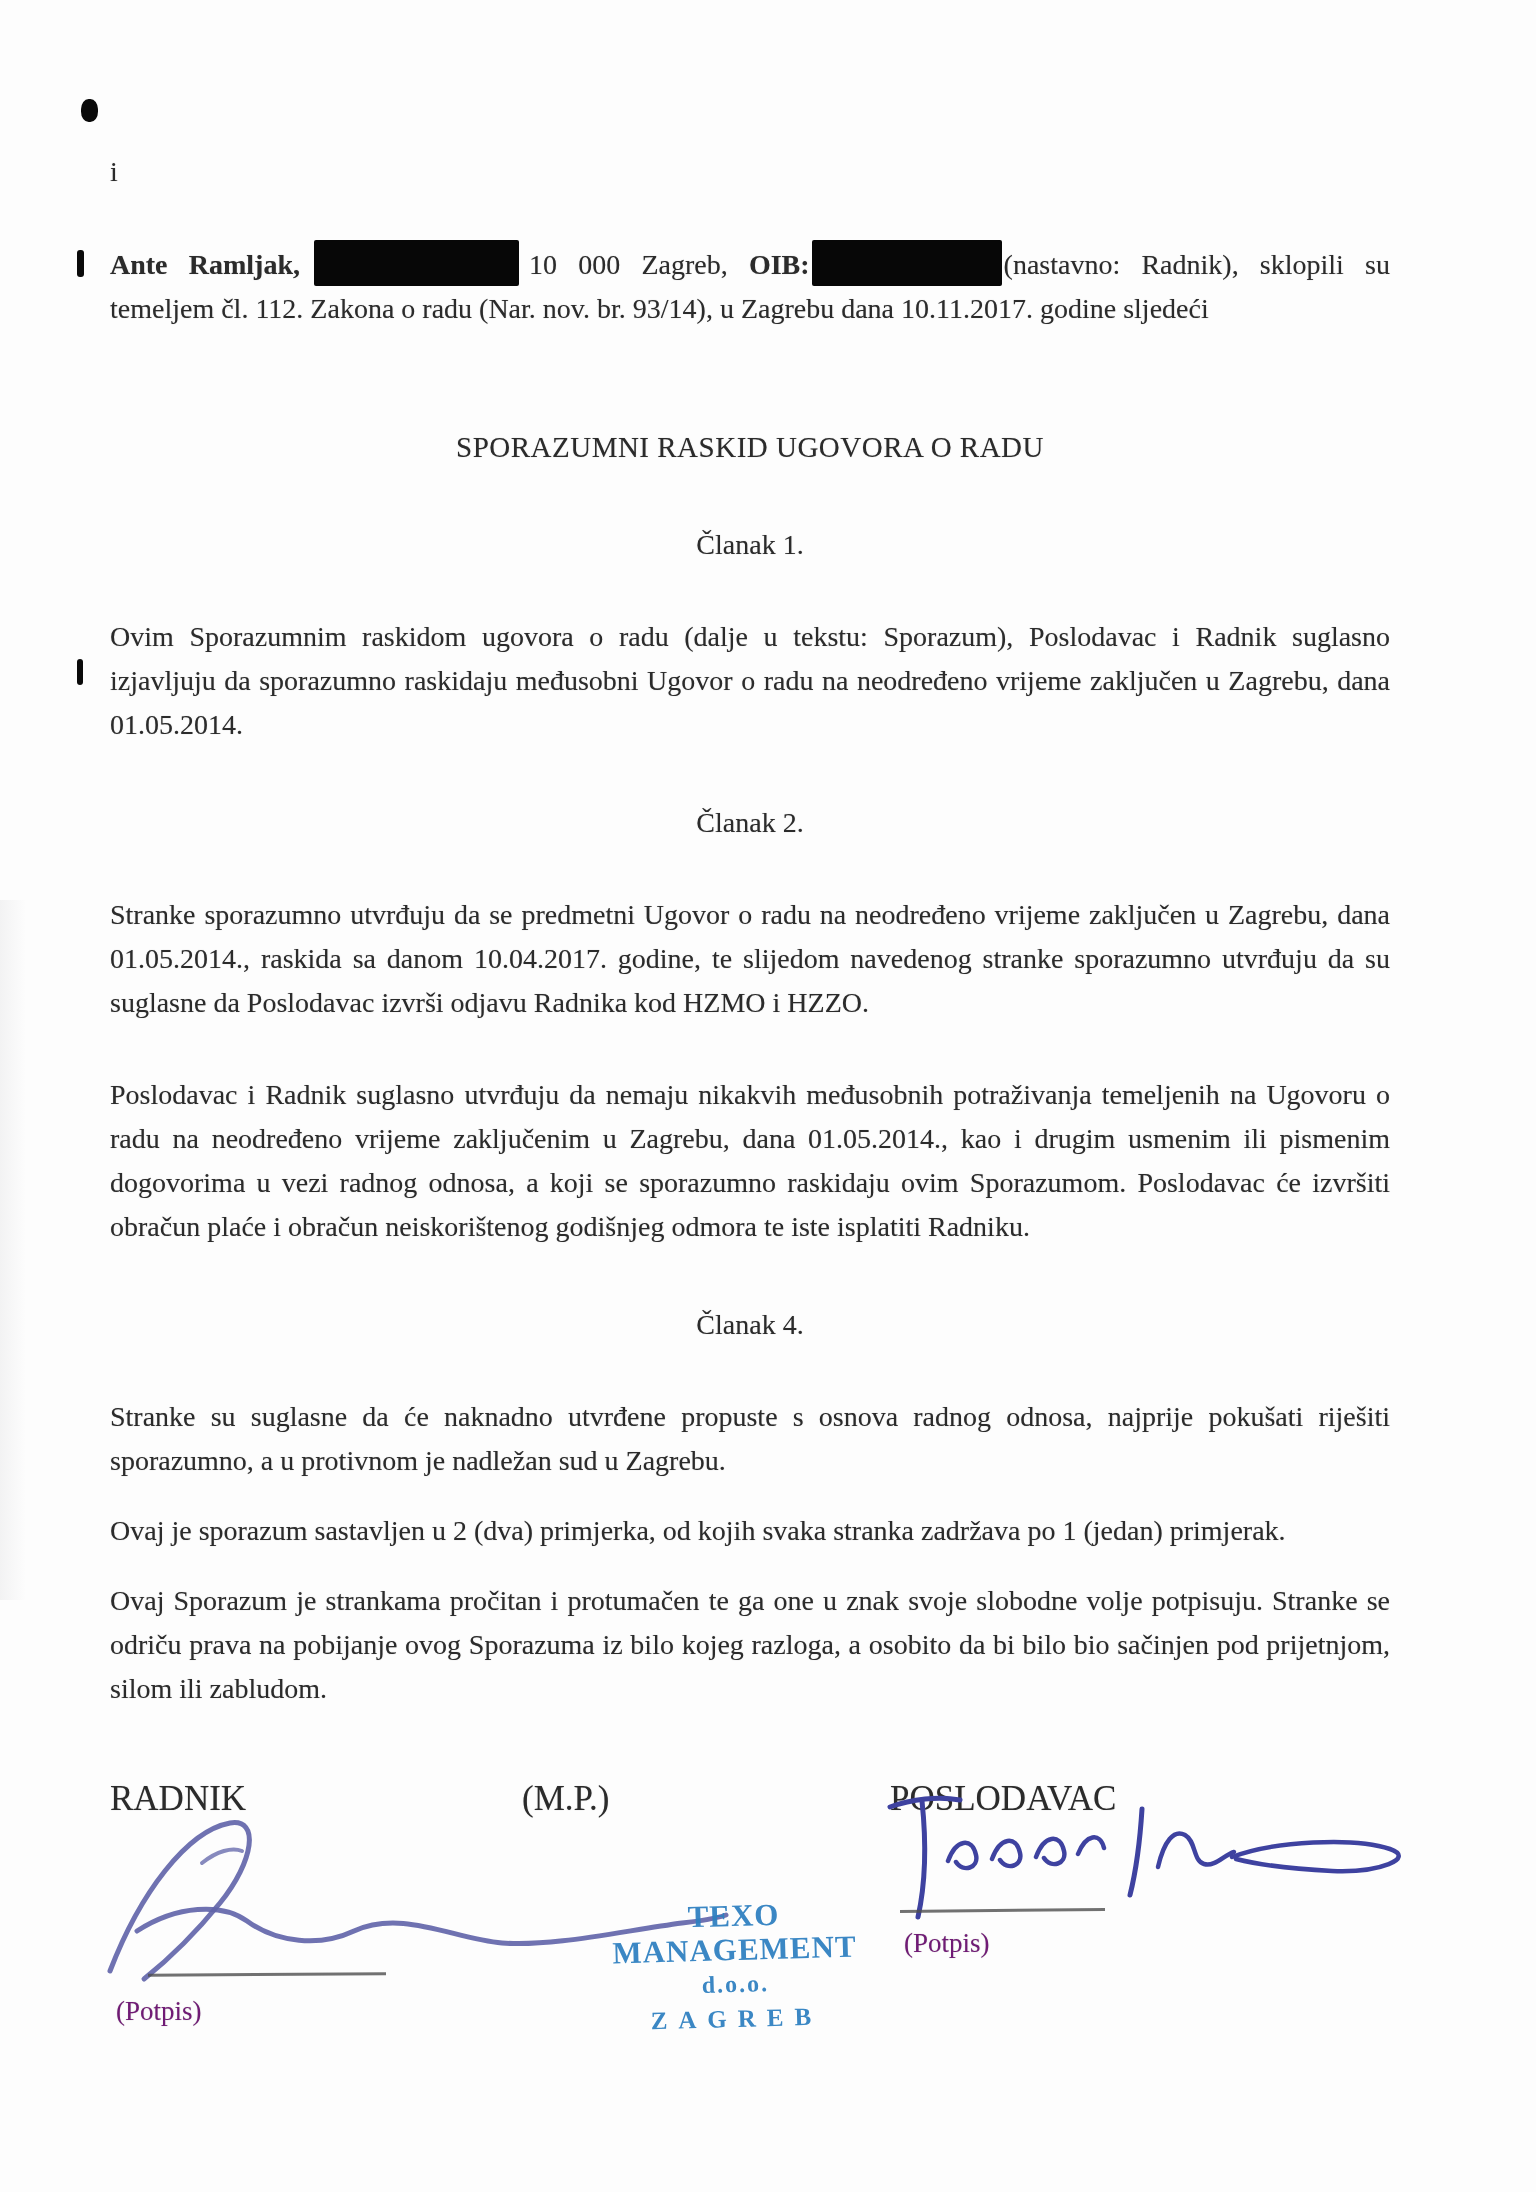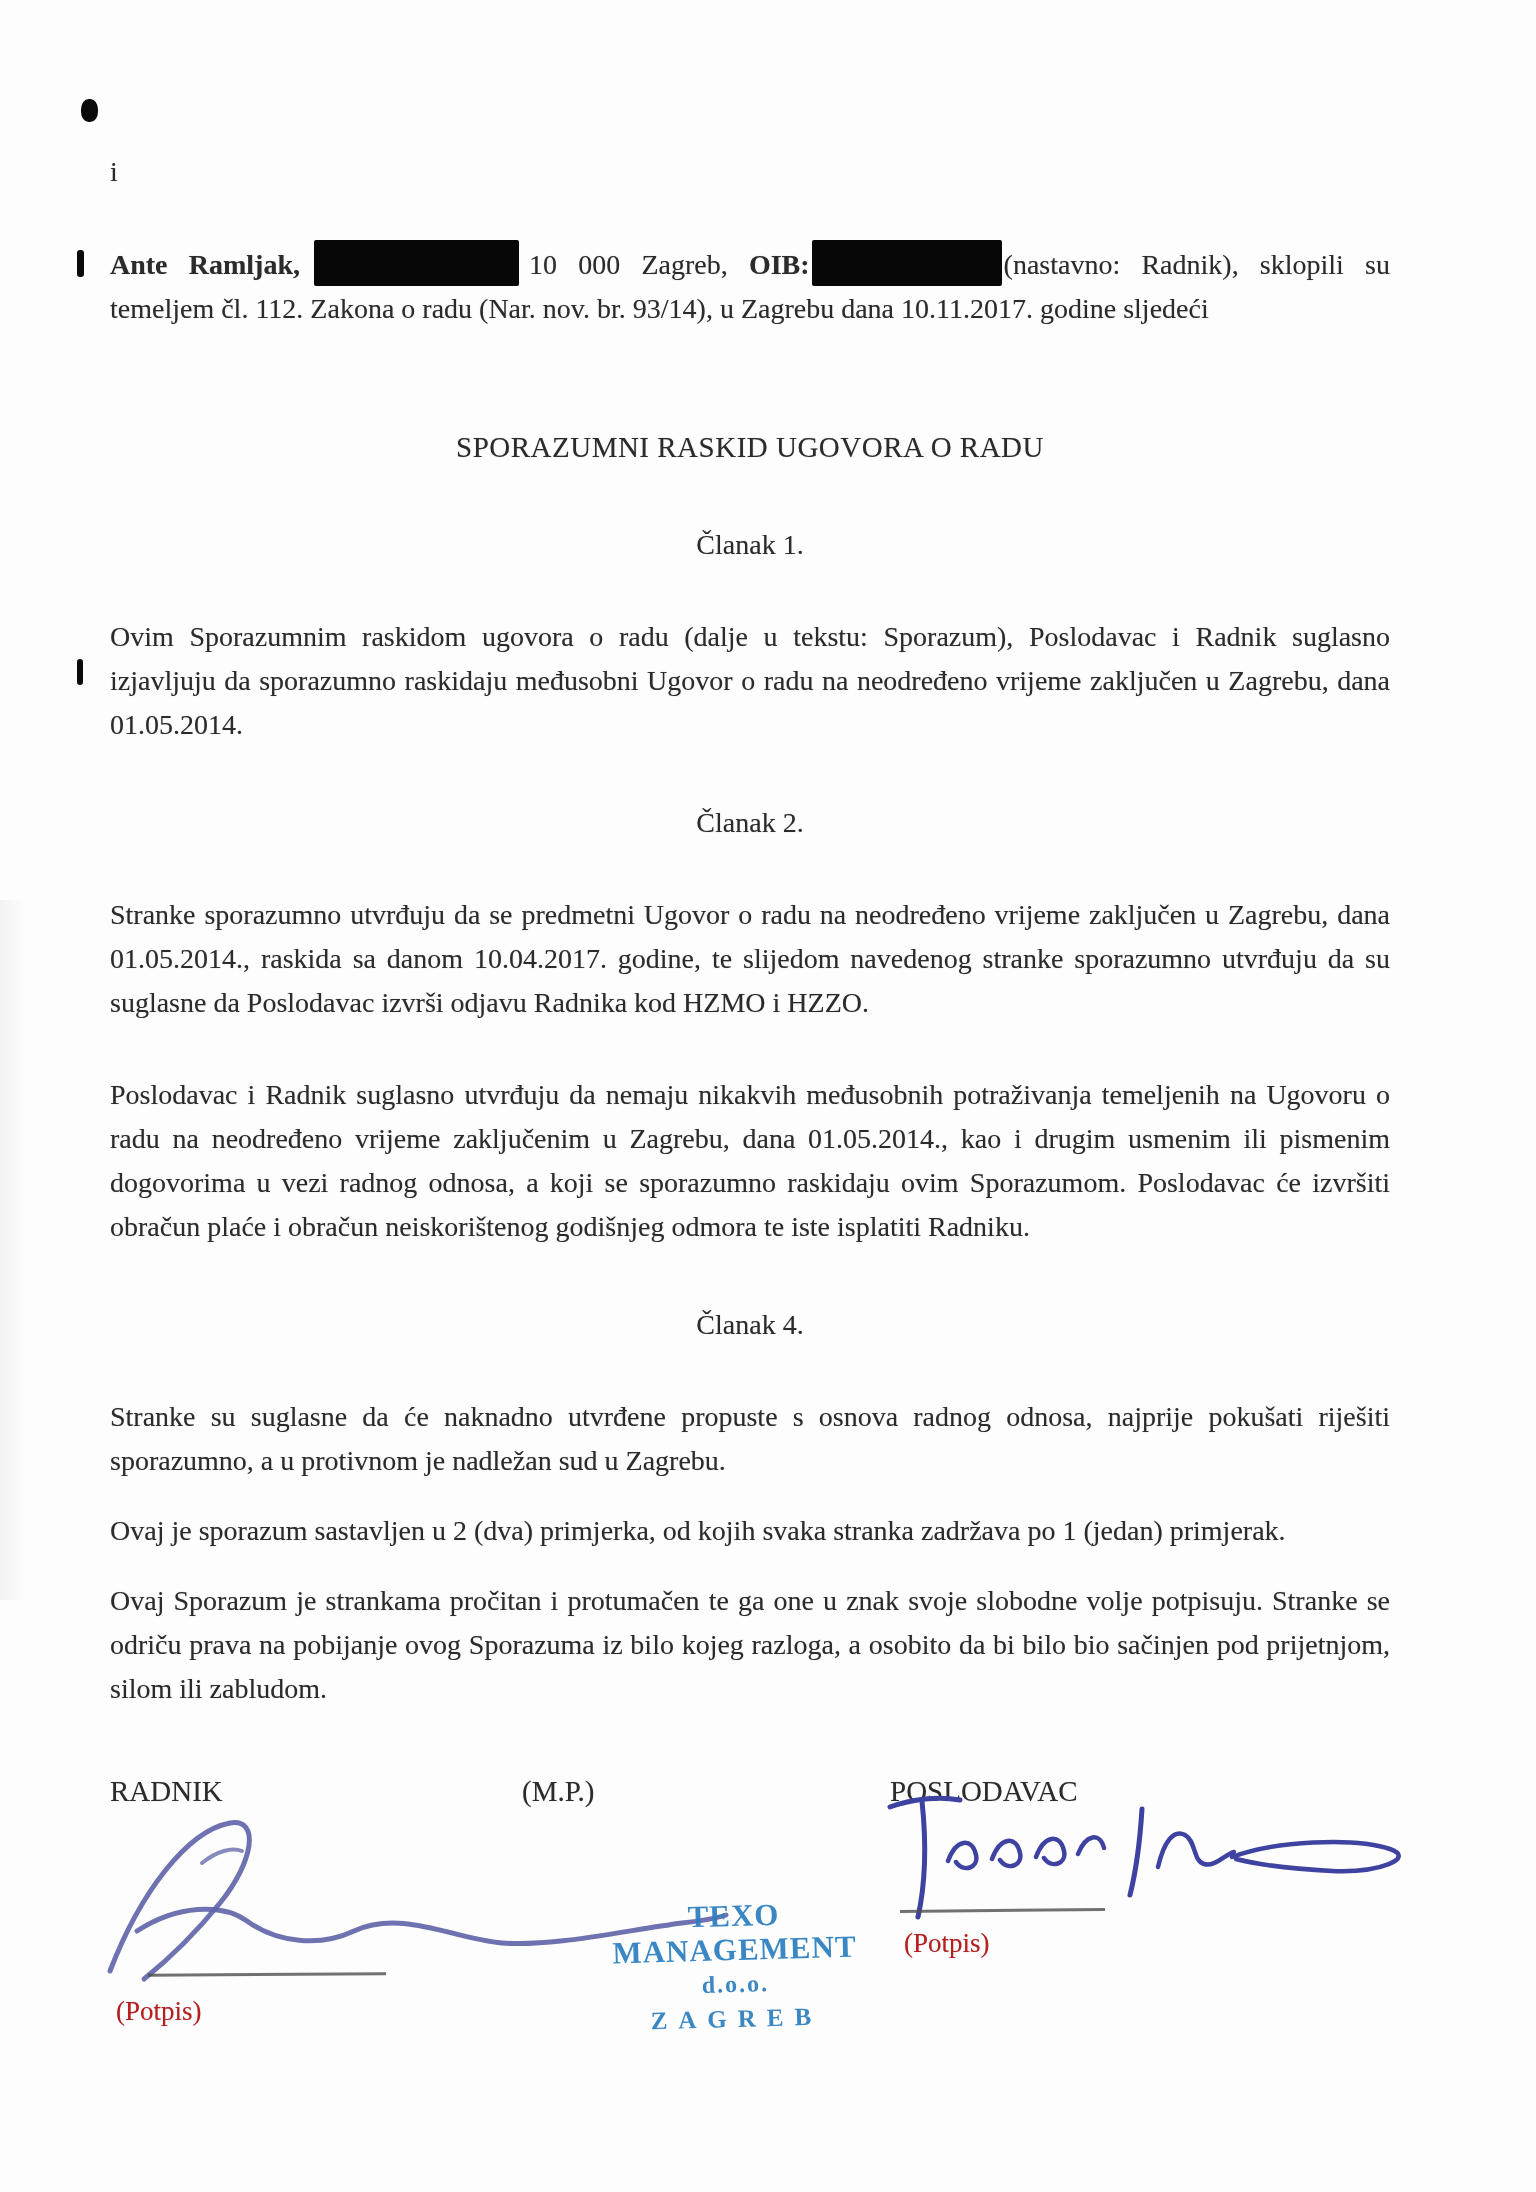--- a/index.html
+++ b/index.html
@@ -44,30 +44,30 @@
   }
   .redaction.r1{ width:205px; margin:0 10px 0 14px; }
   .redaction.r2{ width:190px; margin:0 2px 0 2px; }
 
   
   .sig-block{
     position:relative;
     margin-top:50px;
     height:330px;
   }
-  .sig-label{ position:absolute; top:8px; font-size:29px; text-shadow:0 0 1px rgba(60,60,60,.35); }
+  .sig-label{ position:absolute; top:16px; font-size:35px; text-shadow:0 0 1px rgba(60,60,60,.35); }
   .lbl-worker{ left:0; }
   .lbl-mp{ left:412px;text-align:right; }
   .lbl-employer{ left:780px; }
 
   .sig-line{ position:absolute; height:3px; background:#4d4d4d; opacity:.8; }
   .line-left{ left:38px; top:212px; width:238px; transform:rotate(-.4deg); }
   .line-right{ left:790px; top:148px; width:205px; transform:rotate(-.6deg); }
 
-  .potpis{ position:absolute; font-size:27px; color:#b91c1c; text-shadow:0 0 1px rgba(60,60,60,.35); }
+  .potpis{ position:absolute; font-size:27px; color:#701a75; text-shadow:0 0 1px rgba(60,60,60,.35); }
   .potpis-left{ left:6px; top:228px; }
   .potpis-right{ left:794px; top:160px; }
 
   .stamp{
     position:absolute; left:455px; top:138px; width:340px;
     text-align:center; transform:rotate(-1.6deg);
     color:#2d7fc0; opacity:.93;
     font-family:"Liberation Serif","DejaVu Serif",serif;
   }
   .stamp-l1{ font-weight:bold; font-size:31px; letter-spacing:1px; line-height:34px; }

